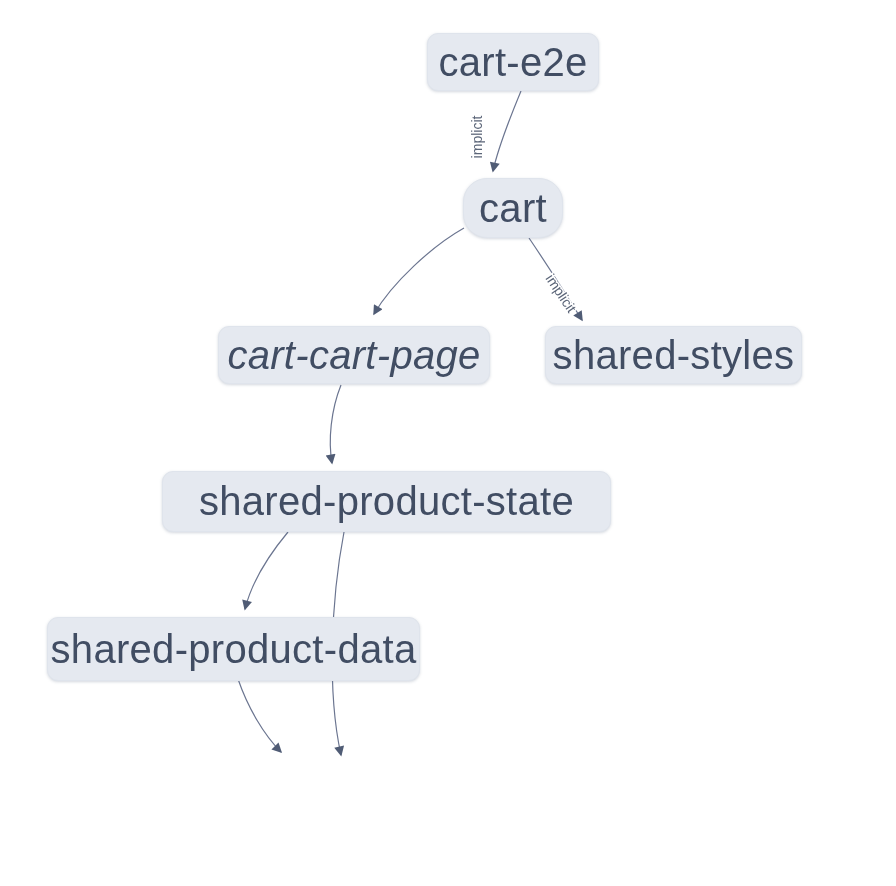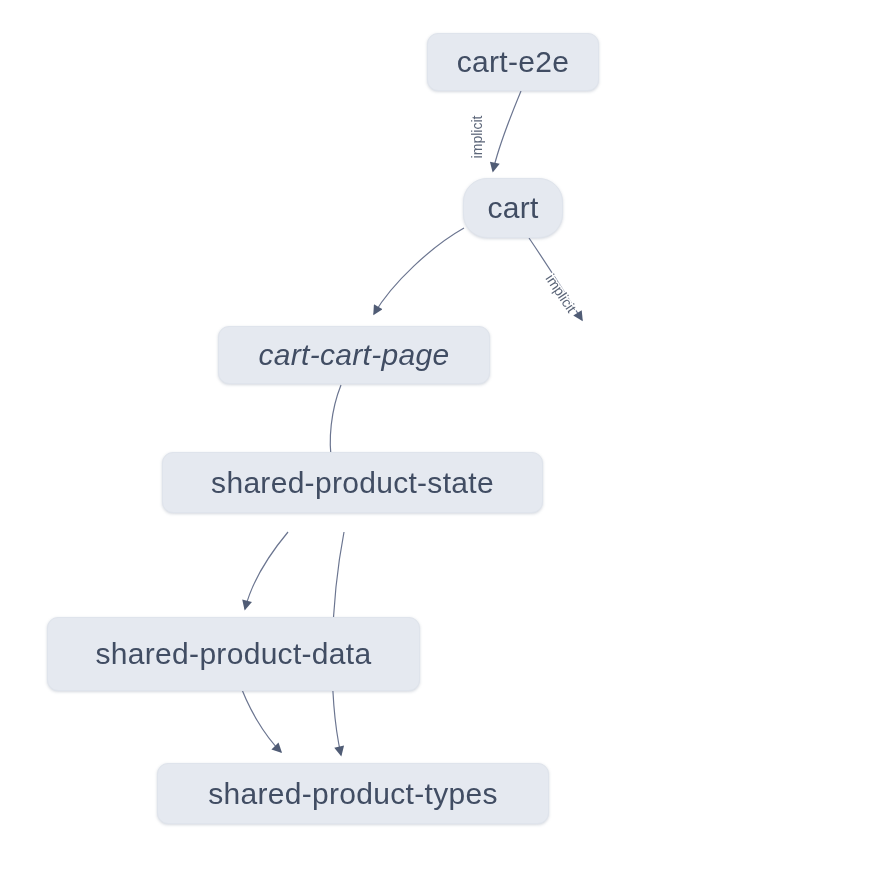--- a/index.html
+++ b/index.html
@@ -41,33 +41,33 @@
   .node {
     position: absolute;
     display: flex;
     align-items: center;
     justify-content: center;
     background: #e5e9f0;
     border: 1px solid #dfe4ec;
     border-radius: 11px;
     box-shadow: 0 1px 3px rgba(100, 116, 139, 0.28);
     color: #414d63;
-    font-size: 30px;
+    font-size: 40px;
     letter-spacing: 0.3px;
     white-space: nowrap;
     box-sizing: border-box;
     cursor: pointer;
   }
   
   .n-cart-e2e              { left: 427px; top: 33px;  width: 172px; height: 58px; }
   .n-cart                  { left: 463px; top: 178px; width: 100px; height: 60px; border-radius: 24px; }
   .n-cart-cart-page        { left: 218px; top: 326px; width: 272px; height: 58px; font-style: italic; }
   .n-shared-styles         { left: 545px; top: 326px; width: 257px; height: 58px; }
-  .n-shared-product-state  { left: 162px; top: 452px; width: 381px; height: 61px; }
-  .n-shared-product-data   { left: 47px;  top: 617px; width: 373px; height: 74px; }
+  .n-shared-product-state  { left: 162px; top: 471px; width: 449px; height: 61px; }
+  .n-shared-product-data   { left: 47px;  top: 617px; width: 373px; height: 64px; }
   .n-shared-product-types  { left: 157px; top: 763px; width: 392px; height: 61px; }
 </style>
 </head>
 <body>
 
 <div class="canvas">
 
   <svg class="edges-layer" viewBox="0 0 896 886" xmlns="http://www.w3.org/2000/svg">
     <defs>
       <marker id="arrow" viewBox="0 0 10 10" refX="8.5" refY="5" markerWidth="12" markerHeight="10" markerUnits="userSpaceOnUse" orient="auto">
@@ -99,26 +99,26 @@
   </div>
 
   <div class="node n-cart">
     <span>cart</span>
   </div>
 
   <div class="node n-cart-cart-page">
     <span>cart-cart-page</span>
   </div>
 
+  <div class="node n-shared-styles">
+    <span>shared-styles</span>
+  </div>
 
   <div class="node n-shared-product-state">
     <span>shared-product-state</span>
   </div>
 
   <div class="node n-shared-product-data">
     <span>shared-product-data</span>
   </div>
 
-  <div class="node n-shared-product-types">
-    <span>shared-product-types</span>
-  </div>
 
 </div>
 
 </body></html>

